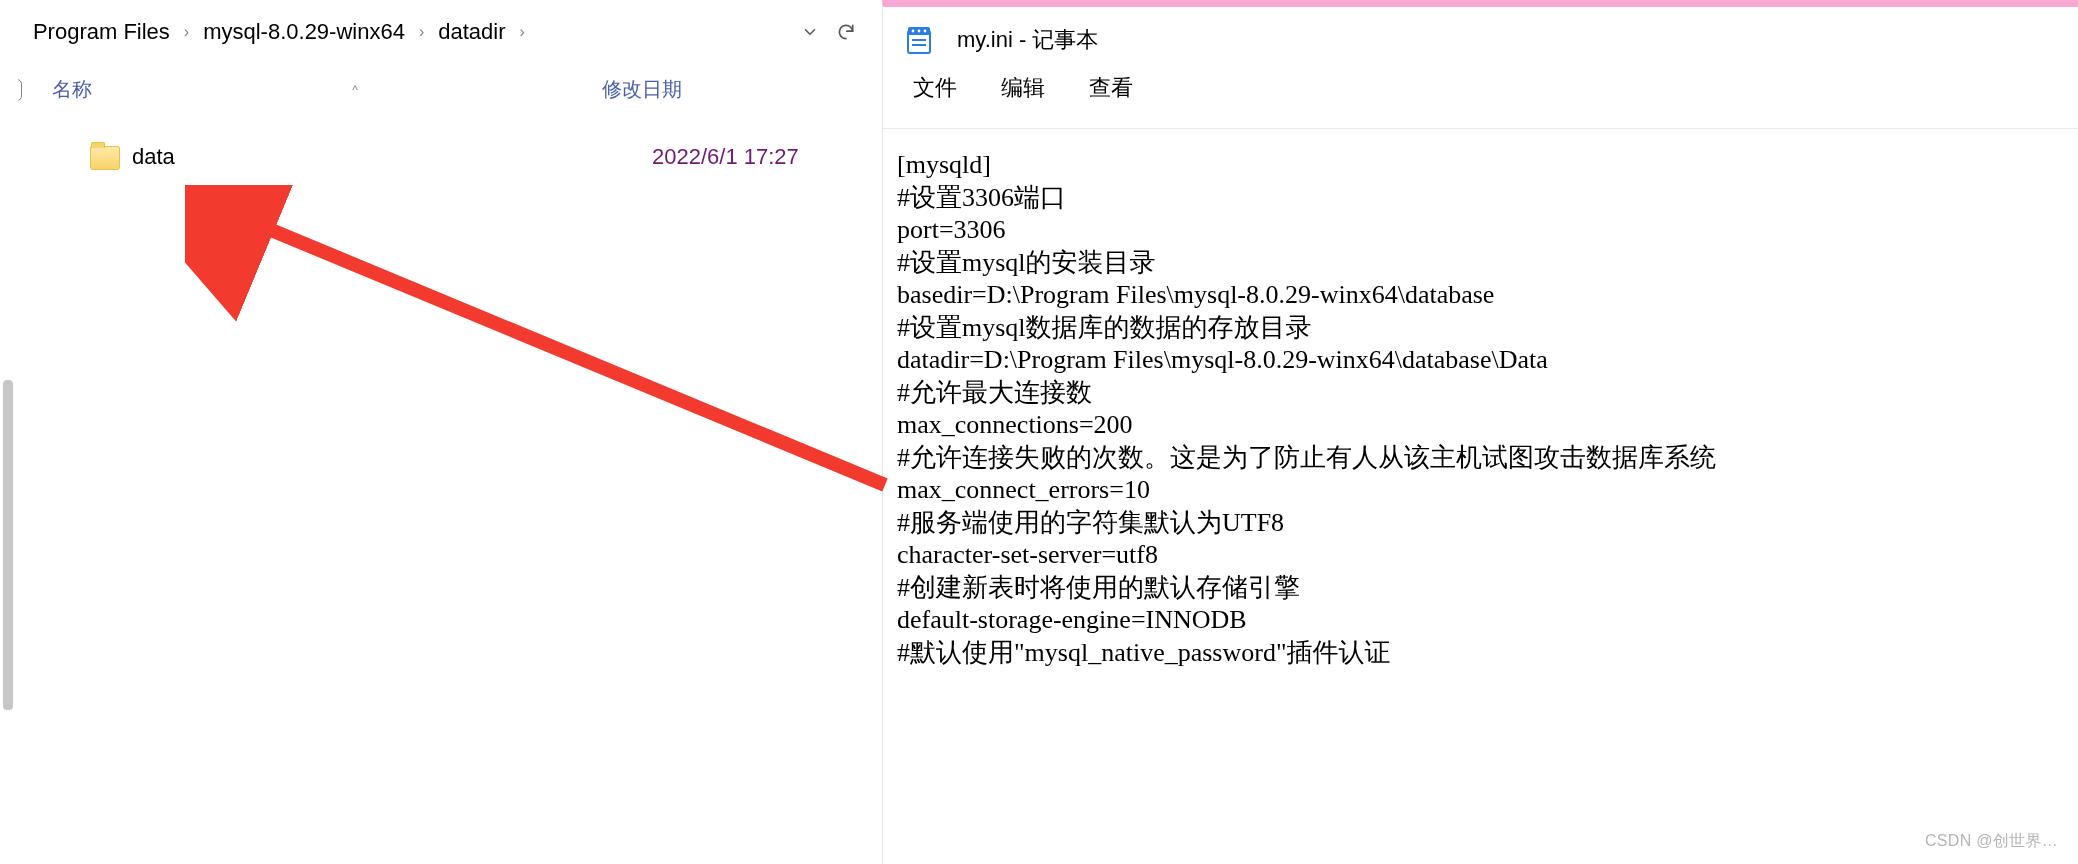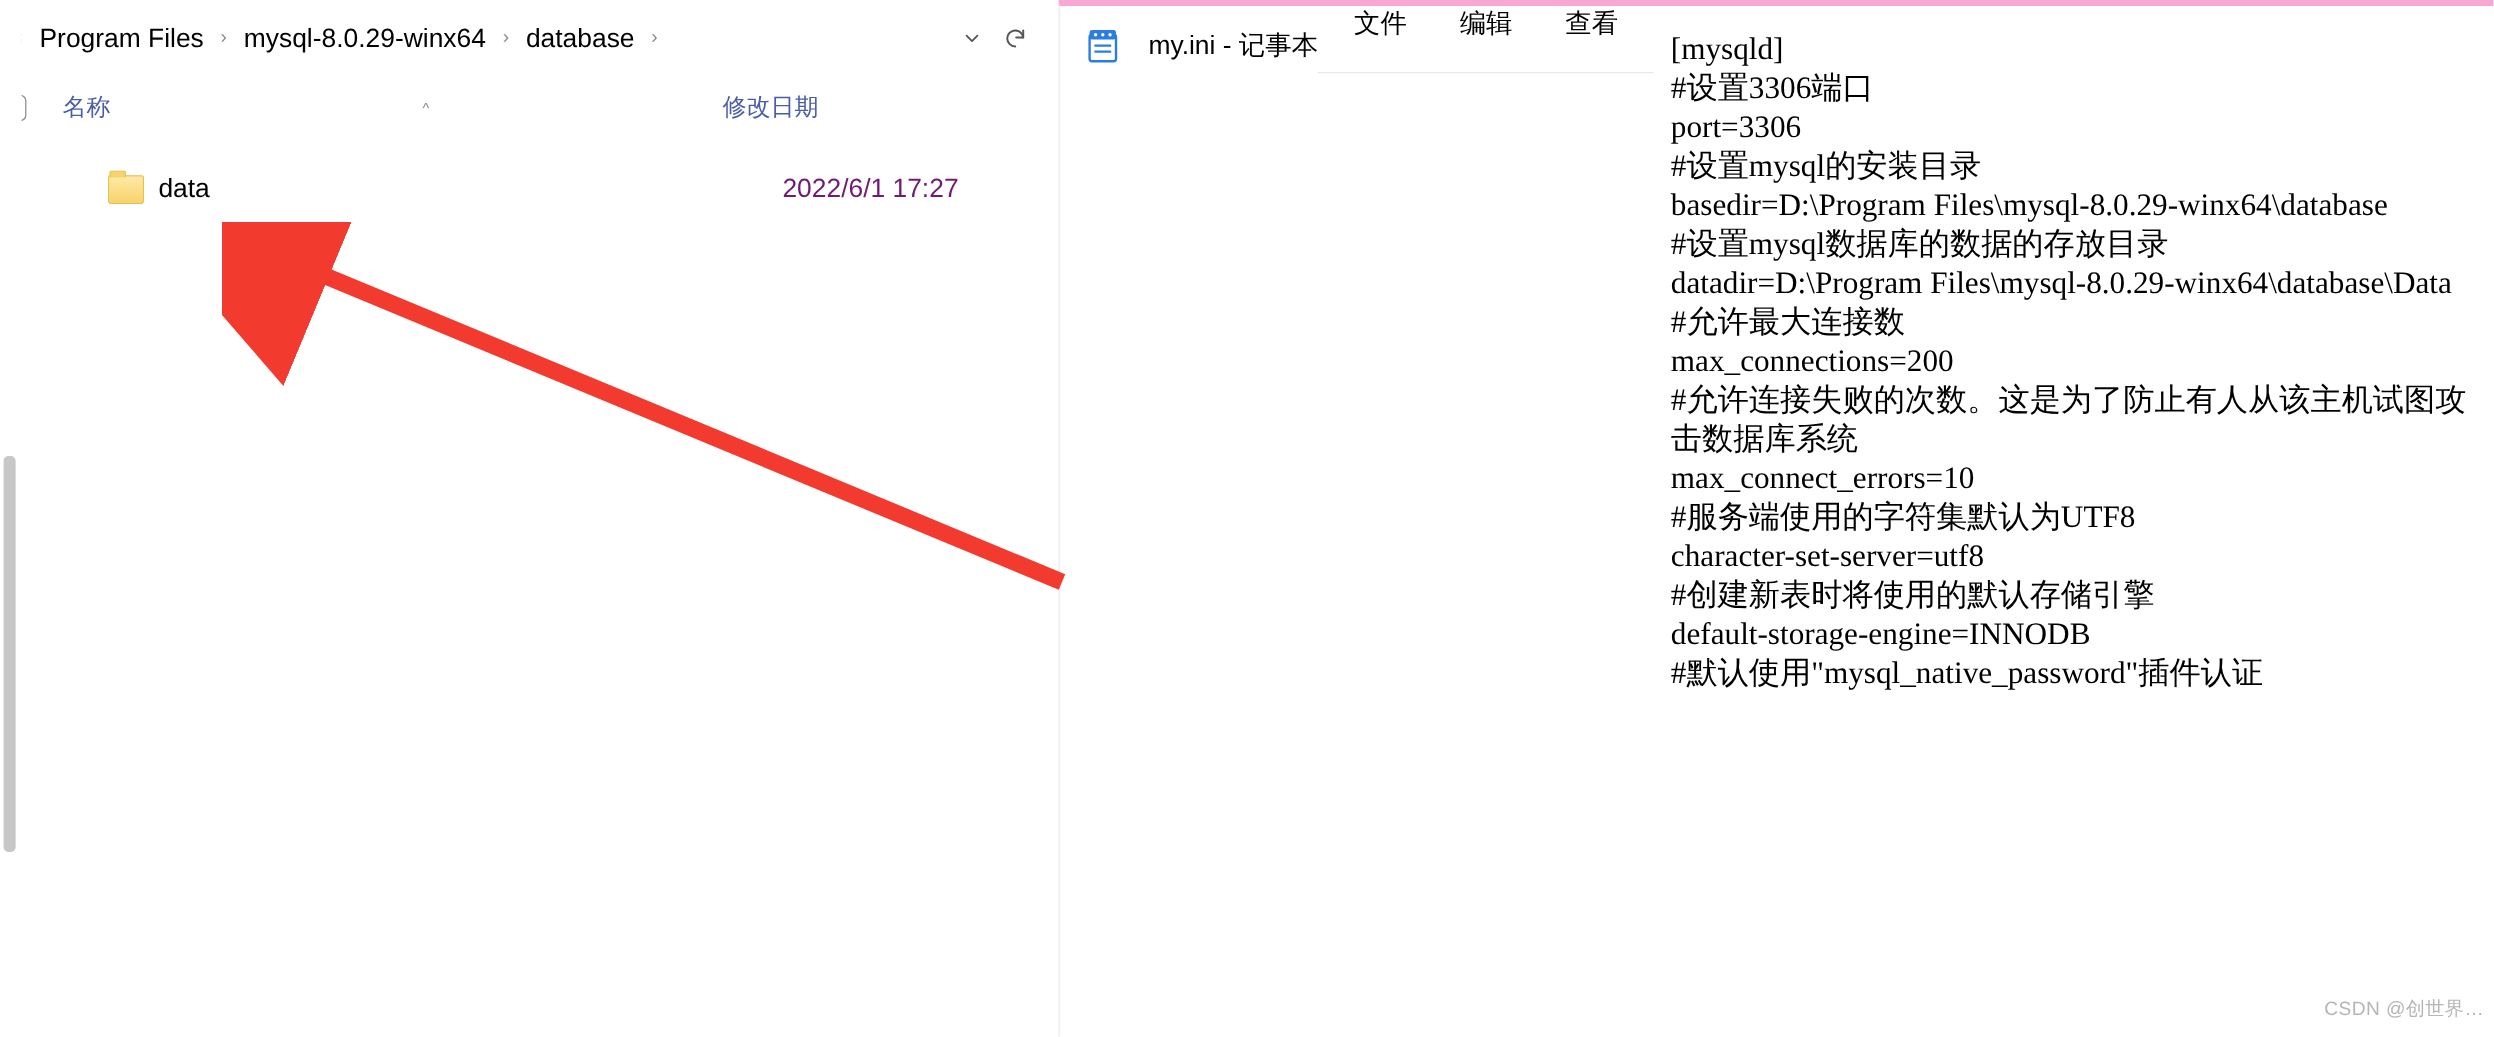--- a/index.html
+++ b/index.html
@@ -21,22 +21,23 @@
     flex: 0 0 882px;
     background: #fff;
     display: flex;
     flex-direction: column;
     position: relative;
   }
   .notepad {
     flex: 1;
     background: #fff;
     display: flex;
+    flex-direction: column;
     border-left: 1px solid #e5e5e5;
-    border-top: 5px solid #f9a8d4;
+    border-top: 7px solid #f9a8d4;
   }
   
   .gutter {
     position: absolute;
     left: 0; top: 0; bottom: 0;
     width: 18px;
     background: #fff;
   }
   .gutter .vbar {
     position: absolute;
@@ -162,21 +163,21 @@
   
   .arrow {
     position: absolute;
     left: 185px;
     top: 185px;
     pointer-events: none;
   }
 
   .watermark {
     position: absolute;
-    right: 8px;
+    right: 20px;
     bottom: 12px;
     font-size: 16px;
     color: rgba(120,120,120,0.55);
     letter-spacing: .3px;
   }
 </style>
 </head>
 <body>
 
 <div class="split">
@@ -185,21 +186,21 @@
     <div class="gutter">
       <div class="vbar"></div>
     </div>
 
     <div class="crumbs">
       <span class="chev">«</span>
       <span class="segment">Program Files</span>
       <span class="chev">›</span>
       <span class="segment">mysql-8.0.29-winx64</span>
       <span class="chev">›</span>
-      <span class="segment">database</span>
+      <span class="segment">datadir</span>
       <span class="chev">›</span>
       <span class="spacer"></span>
       <span class="kbtn">
         <svg width="18" height="18" viewBox="0 0 24 24">
             <path d="M6 9l6 6 6-6" fill="none" stroke="#555" stroke-width="2" stroke-linecap="round" stroke-linejoin="round"></path>
           </svg>
       </span>
       <span class="kbtn">
         <svg width="20" height="20" viewBox="0 0 24 24">
             <path d="M20 11A8 8 0 1 0 12 20" fill="none" stroke="#555" stroke-width="2" stroke-linecap="round"></path>

